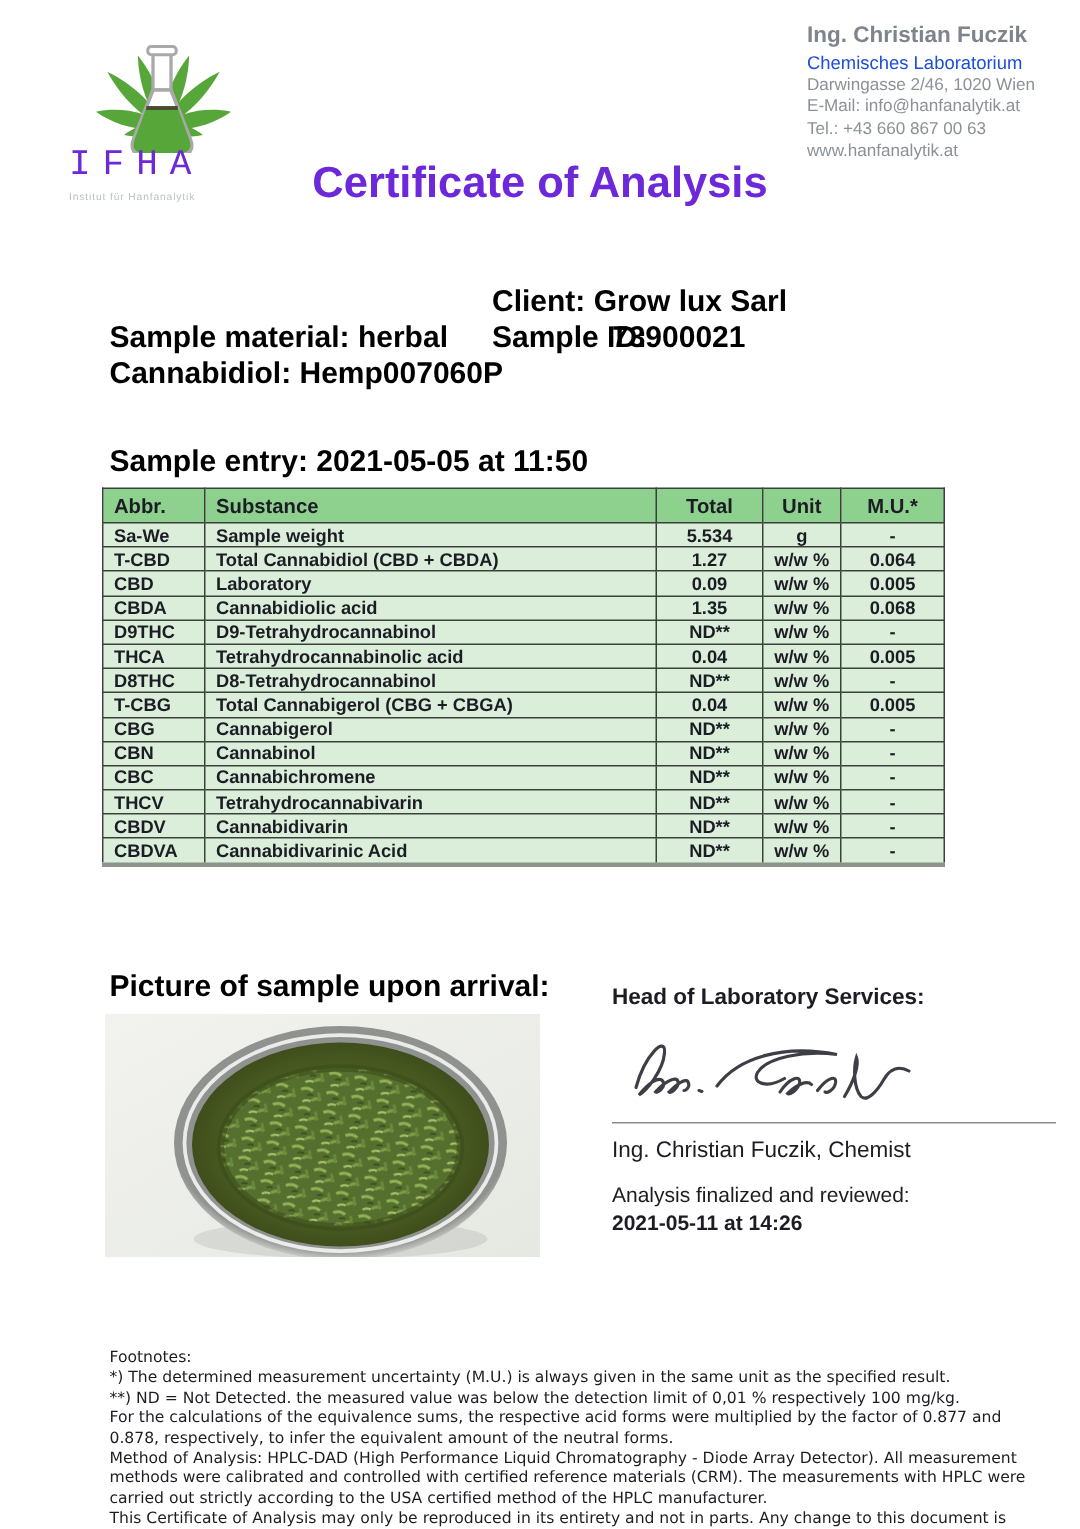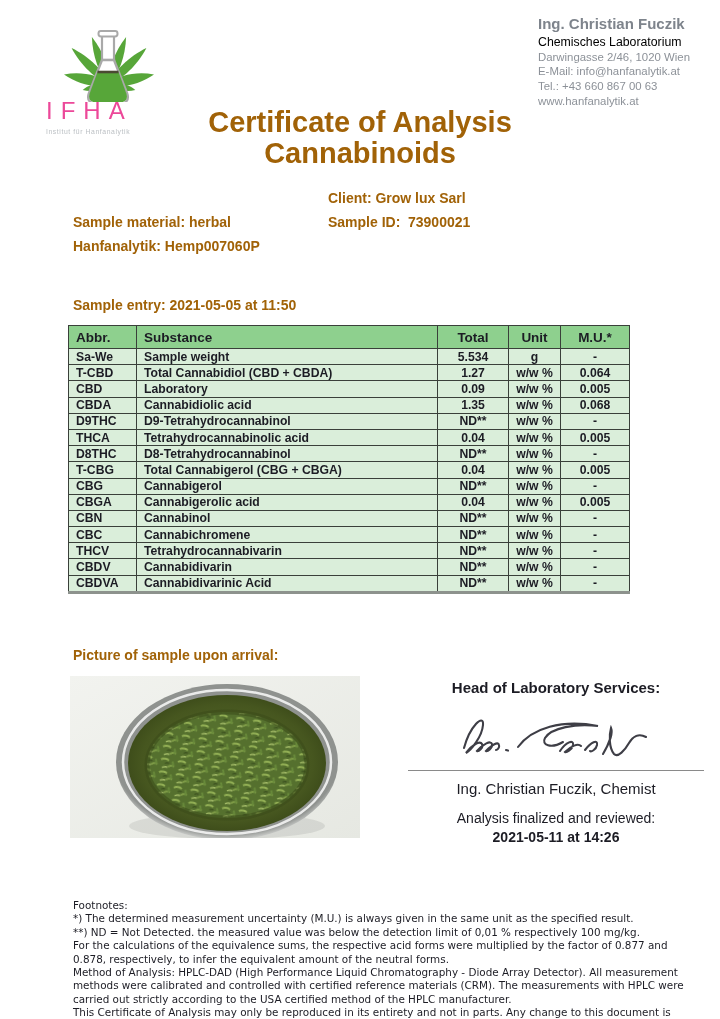--- a/index.html
+++ b/index.html
@@ -4,51 +4,51 @@
 <style>
   html,body{margin:0;padding:0;}
   body{
     width:720px;height:1019px;position:relative;overflow:hidden;
     background:#ffffff;color:#1c1c24;
     font-family:"Liberation Sans",sans-serif;
   }
   .abs{position:absolute;}
 
   
-  .brand-text{left:46px;top:97px;font-size:24px;letter-spacing:8px;color:#ec4899;font-weight:400;}
+  .brand-text{left:46px;top:97px;font-size:24px;letter-spacing:8px;color:#6d28d9;font-weight:400;font-family:Liberation Mono, monospace;}
   .brand-tagline{left:46px;top:128px;font-size:6.8px;letter-spacing:.6px;color:#bcc0c4;}
   .contact{left:538px;top:17px;width:175px;line-height:14.8px;}
   .contact .name{font-size:15px;color:#7e848c;margin-bottom:3px;font-weight:700;}
-  .contact .org{font-size:12.3px;color:#000000;}
+  .contact .org{font-size:12.3px;color:#1d4ed8;}
   .contact .line{font-size:11.4px;color:#8c9198;}
 
   
   .doc-title{left:0;top:107px;width:720px;text-align:center;
-    font-size:29px;font-weight:700;line-height:31px;color:#a16207;}
-
-  
-  .lbl{font-size:14px;font-weight:700;color:#a16207;white-space:nowrap;text-align:right;}
+    font-size:29px;font-weight:700;line-height:31px;color:#6d28d9;}
+
+  
+  .lbl{font-size:20px;font-weight:700;color:#000000;white-space:nowrap;text-align:right;}
 
   
   table.results{position:absolute;left:68px;top:325px;border-collapse:collapse;
     border:1.5px solid #3a403a;border-bottom:3px solid #8d928d;}
   table.results th,table.results td{
     border:1px solid #3a403a;padding:0;margin:0;color:#1c1c24;
     font-family:"Liberation Sans",sans-serif;}
   table.results th{background:#8ed08e;font-size:13.5px;font-weight:700;height:22px;margin-left:13px;}
   table.results td{background:#daeeda;font-size:12.2px;font-weight:700;height:15.2px;}
   .col-abbr{width:60px;text-align:left;padding-left:7px !important;}
   .col-substance{width:293px;text-align:left;padding-left:7px !important;}
   .col-result{width:70px;text-align:center;}
   .col-unit{width:51px;text-align:center;}
   .col-mu{width:68px;text-align:center;}
 
   
   .photo-frame{left:70px;top:676px;width:290px;height:162px;}
-  .sig-block{left:408px;top:679px;width:296px;text-align:center;}
+  .sig-block{left:408px;top:656px;width:296px;text-align:left;}
   .sig-block .heading{font-size:15px;font-weight:700;}
   .sig-svg{margin-top:8px;}
   .sig-line{border:none;border-top:1.3px solid #8a8a8a;margin:0 0 9px 0;width:100%;}
   .sig-block .signer{font-size:15px;font-weight:400;}
   .sig-block .fin-label{font-size:14px;font-weight:400;margin-top:13px;}
   .sig-block .fin-date{font-size:14px;font-weight:700;margin-top:3px;}
 
   
   .footnotes{left:73px;top:899px;width:624px;font-size:10.4px;line-height:13.4px;
     font-family:"DejaVu Sans","Liberation Sans",sans-serif;color:#1c1c24;}
@@ -83,28 +83,27 @@
   <div class="name">Ing. Christian Fuczik</div>
   <div class="org">Chemisches Laboratorium</div>
   <div class="line">Darwingasse 2/46, 1020 Wien</div>
   <div class="line">E-Mail: info@hanfanalytik.at</div>
   <div class="line">Tel.: +43 660 867 00 63</div>
   <div class="line">www.hanfanalytik.at</div>
 </div>
 
 <div class="abs doc-title">
   <div>Certificate of Analysis</div>
-  <div>Cannabinoids</div>
 </div>
 
 <div class="abs lbl" style="left:328px;top:190px">Client: Grow lux Sarl</div>
 <div class="abs lbl" style="left:73px;top:214px">Sample material: herbal</div>
 <div class="abs lbl" style="left:328px;top:214px">Sample ID:</div>
 <div class="abs lbl" style="left:408px;top:214px">73900021</div>
-<div class="abs lbl" style="left:73px;top:238px">Hanfanalytik: Hemp007060P</div>
+<div class="abs lbl" style="left:73px;top:238px">Cannabidiol: Hemp007060P</div>
 <div class="abs lbl" style="left:73px;top:297px">Sample entry: 2021-05-05 at 11:50</div>
 
 <table class="results">
   <thead>
     <tr>
         <th class="col-abbr">Abbr.</th>
         <th class="col-substance">Substance</th>
         <th class="col-result">Total</th>
         <th class="col-unit">Unit</th>
         <th class="col-mu">M.U.*</th>
@@ -166,27 +165,20 @@
         <td class="col-result">0.04</td>
         <td class="col-unit">w/w %</td>
         <td class="col-mu">0.005</td>
       </tr>
       <tr>
         <td class="col-abbr">CBG</td>
         <td class="col-substance">Cannabigerol</td>
         <td class="col-result">ND**</td>
         <td class="col-unit">w/w %</td>
         <td class="col-mu">-</td>
-      </tr>
-      <tr>
-        <td class="col-abbr">CBGA</td>
-        <td class="col-substance">Cannabigerolic acid</td>
-        <td class="col-result">0.04</td>
-        <td class="col-unit">w/w %</td>
-        <td class="col-mu">0.005</td>
       </tr>
       <tr>
         <td class="col-abbr">CBN</td>
         <td class="col-substance">Cannabinol</td>
         <td class="col-result">ND**</td>
         <td class="col-unit">w/w %</td>
         <td class="col-mu">-</td>
       </tr>
       <tr>
         <td class="col-abbr">CBC</td>

